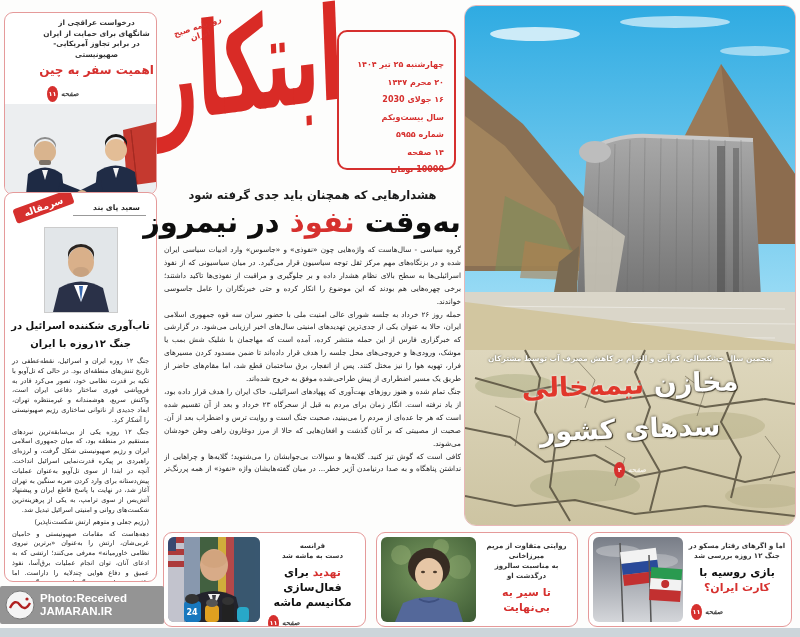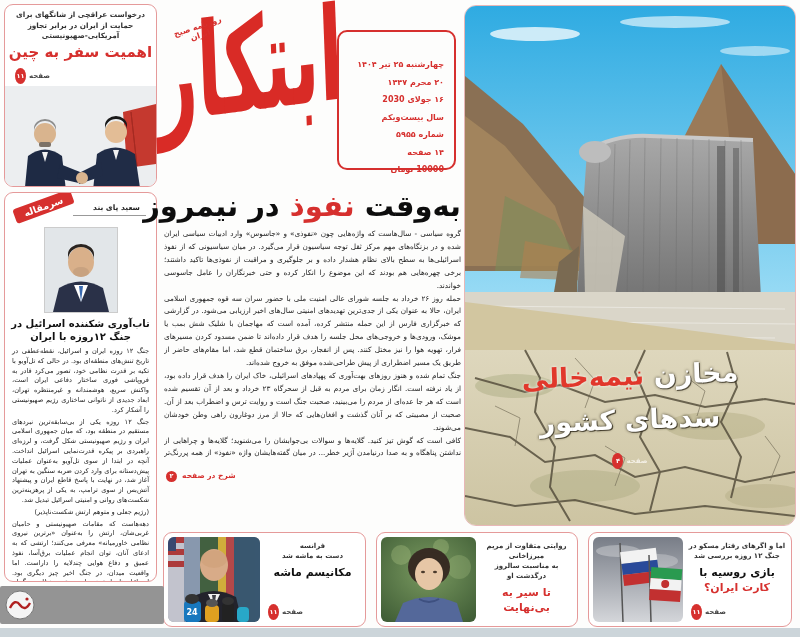--- a/index.html
+++ b/index.html
@@ -2,38 +2,38 @@
 <html><head>
 <meta charset="utf-8">
 <style>
   html,body{margin:0;padding:0;background:#e8e8e8;}
   .page{position:relative;width:800px;height:637px;background:#fdfdfc;overflow:hidden;
         font-family:"DejaVu Sans",sans-serif;direction:rtl;}
   .abs{position:absolute;}
   
   .box{background:#fff;border:1px solid #e59a9a;border-radius:9px;box-sizing:border-box;}
   .pbadge{display:inline-flex;align-items:center;gap:3px;direction:rtl;}
-  .pbadge .plabel{font-size:7px;color:#444;font-weight:bold;}
+  .pbadge .plabel{font-size:7px;color:#444;font-weight:bold;font-style:italic;}
   .pbadge .pnum{display:inline-flex;width:11px;height:16px;border-radius:50%;background:#d6302e;
                 color:#fff;font-size:6.5px;font-weight:bold;align-items:center;justify-content:center;}
   
-  .china{left:4px;top:4px;width:153px;height:183px;overflow:hidden;}
+  .china{left:4px;top:12px;width:153px;height:183px;overflow:hidden;padding-left:32px;}
   .china .kicker{font-size:7.3px;font-weight:bold;color:#333;text-align:center;line-height:10.5px;padding:5px 5px 2px;}
-  .china .title{font-size:15px;font-weight:bold;color:#d6302e;text-align:center;line-height:17px;}
+  .china .title{font-size:12px;font-weight:bold;color:#d6302e;text-align:center;line-height:17px;}
   .china .badgerow{text-align:left;padding:2px 0 0 10px;}
   .china svg{display:block;margin-top:2px;}
   
   .edit{left:4px;top:192px;width:153px;height:390px;overflow:hidden;}
   .ed-head{position:relative;height:30px;}
   .ed-banner{position:absolute;left:8px;top:6px;background:#d6302e;color:#fff;font-size:9.5px;font-weight:bold;
              padding:2px 10px;border-radius:3px;transform:rotate(-20deg);}
   .ed-author{position:absolute;right:10px;top:10px;font-size:7.5px;font-weight:bold;color:#222;
              border-bottom:1px solid #999;padding:0 6px 3px 20px;}
   .ed-photo{display:block;margin:4px auto 2px;border:1px solid #ccc;}
-  .ed-title{font-size:10px;font-weight:bold;color:#111;text-align:center;line-height:13px;padding:2px 6px;}
+  .ed-title{font-size:10px;font-weight:bold;color:#111;text-align:center;line-height:18px;padding:2px 6px;}
   .ed-body{padding:2px 7px;height:235px;overflow:hidden;}
   .ed-body p{margin:0 0 2px;font-size:6.6px;line-height:9.8px;color:#222;text-align:justify;}
   
   .tagline{left:168px;top:22px;width:62px;color:#d6302e;font-size:8px;font-weight:bold;text-align:center;
            transform:rotate(-18deg);line-height:9px;}
   .mast{left:148px;top:-4px;width:200px;height:180px;color:#d92b26;font-weight:bold;font-size:70px;
         line-height:92px;text-align:center;transform:scaleY(1.85) rotate(-4deg);transform-origin:50% 10%;}
   .datebox{left:337px;top:30px;width:119px;height:140px;border:2px solid #d6302e;border-radius:10px;
            box-sizing:border-box;padding:24px 10px;color:#d6302e;font-size:8px;font-weight:bold;line-height:17.5px;}
   
@@ -137,34 +137,31 @@
     <div>چهارشنبه ۲۵ تیر ۱۴۰۴</div>
     <div>۲۰ محرم ۱۴۴۷</div>
     <div>۱۶ جولای 2030</div>
     <div>سال بیست‌ویکم</div>
     <div>شماره ۵۹۵۵</div>
     <div>۱۴ صفحه</div>
     <div>10000 تومان</div>
   </div>
 
   <div class="abs lead">
+    <div class="kicker">هشدارهایی که همچنان باید جدی گرفته شود</div>
     <div class="headline">
       <span>به‌وقت</span>
       <span class="red">نفوذ</span>
       <span>در نیمروز</span>
     </div>
     <div class="body">
       <p>گروه سیاسی - سال‌هاست که واژه‌هایی چون «نفوذی» و «جاسوس» وارد ادبیات سیاسی ایران شده و در بزنگاه‌های مهم مرکز ثقل توجه سیاسیون قرار می‌گیرد. در میان سیاسیونی که از نفوذ اسرائیلی‌ها به سطح بالای نظام هشدار داده و بر جلوگیری و مراقبت از نفوذی‌ها تاکید داشتند؛ برخی چهره‌هایی هم بودند که این موضوع را انکار کرده و حتی خبرنگاران را عامل جاسوسی خواندند.</p>
       <p>حمله روز ۲۶ خرداد به جلسه شورای عالی امنیت ملی با حضور سران سه قوه جمهوری اسلامی ایران، حالا به عنوان یکی از جدی‌ترین تهدیدهای امنیتی سال‌های اخیر ارزیابی می‌شود. در گزارشی که خبرگزاری فارس از این حمله منتشر کرده، آمده است که مهاجمان با شلیک شش بمب یا موشک، ورودی‌ها و خروجی‌های محل جلسه را هدف قرار داده‌اند تا ضمن مسدود کردن مسیرهای فرار، تهویه هوا را نیز مختل کنند. پس از انفجار، برق ساختمان قطع شد، اما مقام‌های حاضر از طریق یک مسیر اضطراری از پیش طراحی‌شده موفق به خروج شده‌اند.</p>
       <p>جنگ تمام شده و هنوز روزهای بهت‌آوری که پهپادهای اسرائیلی، خاک ایران را هدف قرار داده بود، از یاد نرفته است. انگار زمان برای مردم به قبل از سحرگاه ۲۳ خرداد و بعد از آن تقسیم شده است که هر جا عده‌ای از مردم را می‌بینید، صحبت جنگ است و روایت ترس و اضطراب بعد از آن. صحبت از مصیبتی که بر آنان گذشت و افغان‌هایی که حالا از مرز دوغارون راهی وطن خودشان می‌شوند.</p>
       <p>کافی است که گوش تیز کنید. گلایه‌ها و سوالات بی‌جوابشان را می‌شنوید؛ گلایه‌ها و چراهایی از نداشتن پناهگاه و به صدا درنیامدن آژیر خطر... در میان گفته‌هایشان واژه «نفوذ» از همه پررنگ‌تر است. واژه‌ای که این روزها نقل زبان همه شده است. «کار نفوذی بود... اگر نبود که نمی‌توانستند فرماندهانمان را شهید کنند.» «آنقدر حواس‌ها پرت حجاب دختران بود که از بقیه غافل شدند.» «نفوذ به سطح بالا رسید... این افغان‌های بیچاره که نمی‌توانند خانه فرماندهان ارشد را بدانند.» «افغان‌ها بهانه است. باید جای دیگری دنبال جاسوس بگردند.» و ...</p>
-    </div>
-    <div class="more">
-      <span class="mlabel">شرح در صفحه</span>
-      <span class="pnum" style="display:inline-flex;width:11px;height:11px;border-radius:50%;background:#d6302e;color:#fff;font-size:6.5px;font-weight:bold;align-items:center;justify-content:center;">۲</span>
     </div>
   </div>
 
   <div class="abs dam">
     <svg width="330" height="519" viewBox="0 0 330 519">
       <defs>
         <linearGradient id="sky" x1="0" y1="0" x2="0" y2="1">
           <stop offset="0" stop-color="#2fabe2"></stop>
             <stop offset="1" stop-color="#9bdcf5"></stop>
         </linearGradient>
@@ -228,20 +225,21 @@
       </g>
       <g stroke="#6b6450" fill="none" stroke-width="1" opacity="0.6">
         <path d="M110,352 L130,374 L120,402"></path>
         <path d="M30,400 L55,412 L50,440"></path>
         <path d="M220,370 L240,385 L232,410"></path>
         <path d="M300,430 L315,450 L305,475"></path>
         <path d="M140,440 L160,452 L150,480"></path>
       </g>
     </svg>
     <div class="dam-overlay">
+      <div class="dam-caption">پنجمین سال خشکسالی، کم‌آبی و التزام بر کاهش مصرف آب توسط مشترکان</div>
       <div class="dam-line">
         <span>مخازن</span>
         <span class="red">نیمه‌خالی</span>
       </div>
       <div class="dam-line">سدهای کشور</div>
       <div class="dam-badge">
         <span class="pbadge">
           <span class="plabel">صفحه</span>
           <span class="pnum">۴</span>
         </span>
@@ -249,20 +247,21 @@
     </div>
   </div>
 
   <div class="abs box bbox boxA">
     <div class="txt">
       <div class="bkick">
         <div>فرانسه</div>
         <div>دست به ماشه شد</div>
       </div>
       <div class="btitle">
+        <div><span class="red">تهدید</span> <span>برای فعال‌سازی</span></div>
         <div>مکانیسم ماشه</div>
       </div>
       <div class="badgerow">
         <span class="pbadge">
           <span class="plabel">صفحه</span>
           <span class="pnum">۱۱</span>
         </span>
       </div>
     </div>
     <svg width="92" height="85" viewBox="0 0 92 85">
@@ -369,16 +368,20 @@
       </g>
     </svg>
   </div>
 
   <div class="abs credit">
     <svg width="30" height="30" viewBox="0 0 30 30">
       <circle cx="15" cy="15" r="14" fill="#f4f4f4" stroke="#777" stroke-width="1"></circle>
       <path d="M5,18 Q10,8 15,15 T25,13" fill="none" stroke="#b02020" stroke-width="2.4"></path>
       <circle cx="22" cy="9" r="1.6" fill="#b02020"></circle>
     </svg>
+    <div class="ctext">
+      <div>Photo:Received</div>
+      <div>JAMARAN.IR</div>
+    </div>
   </div>
 
   <div class="abs pedge"></div>
 </div>
 
 </body></html>

